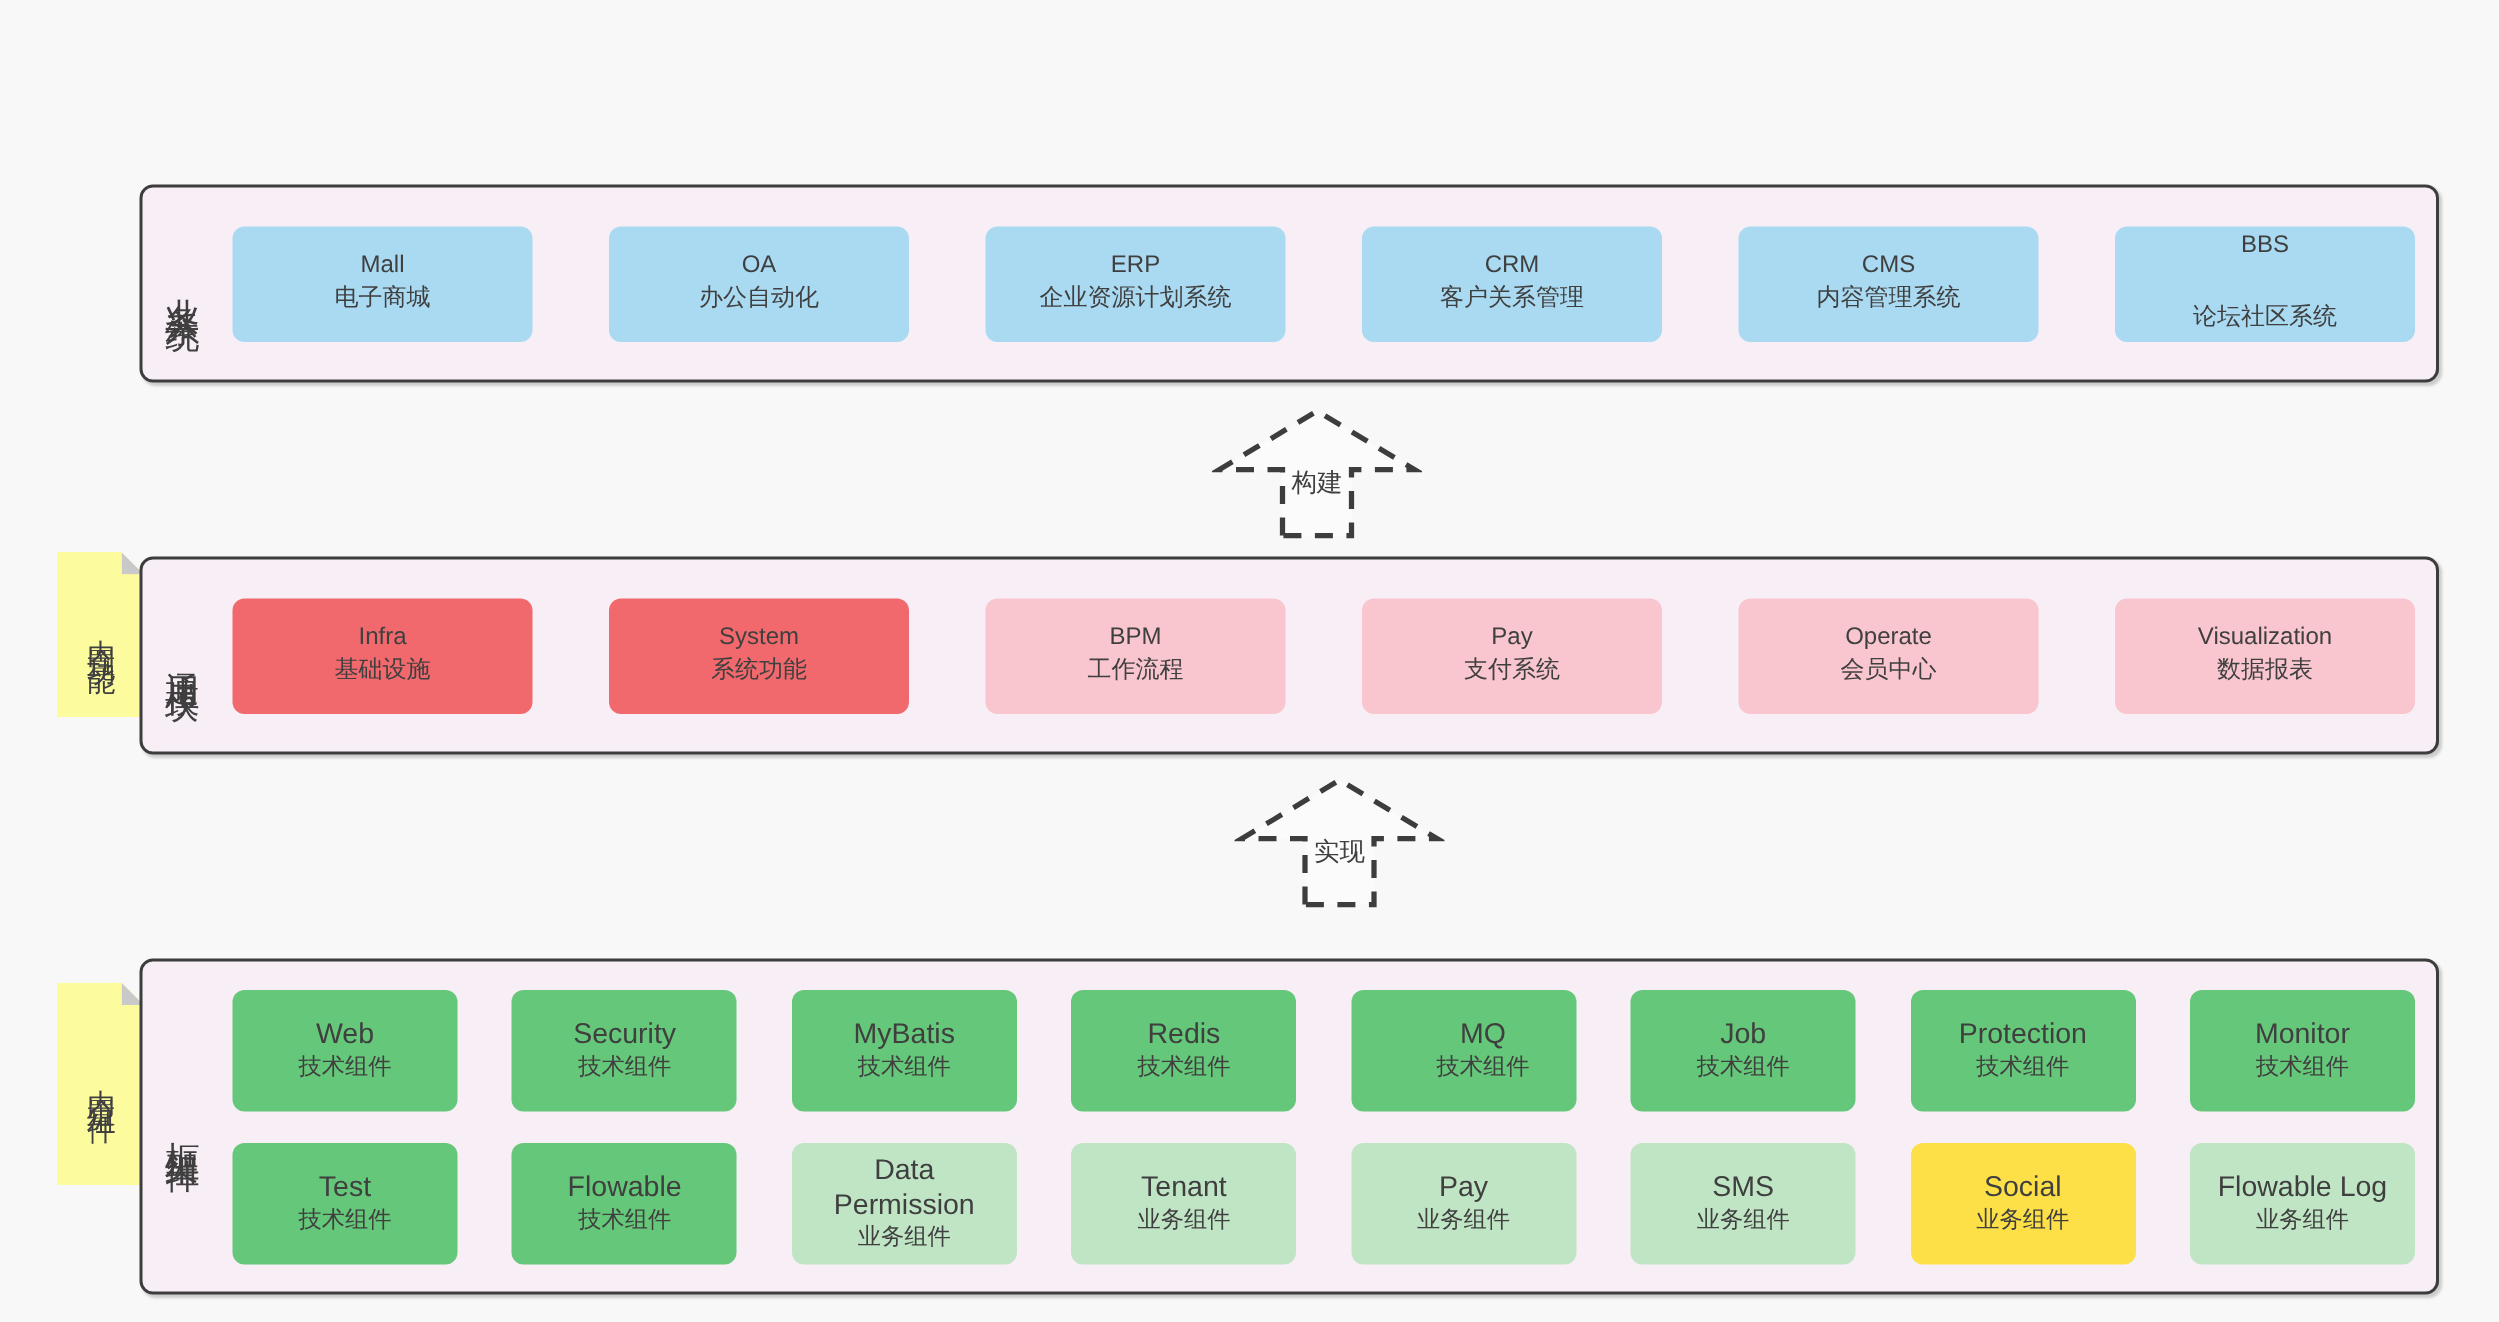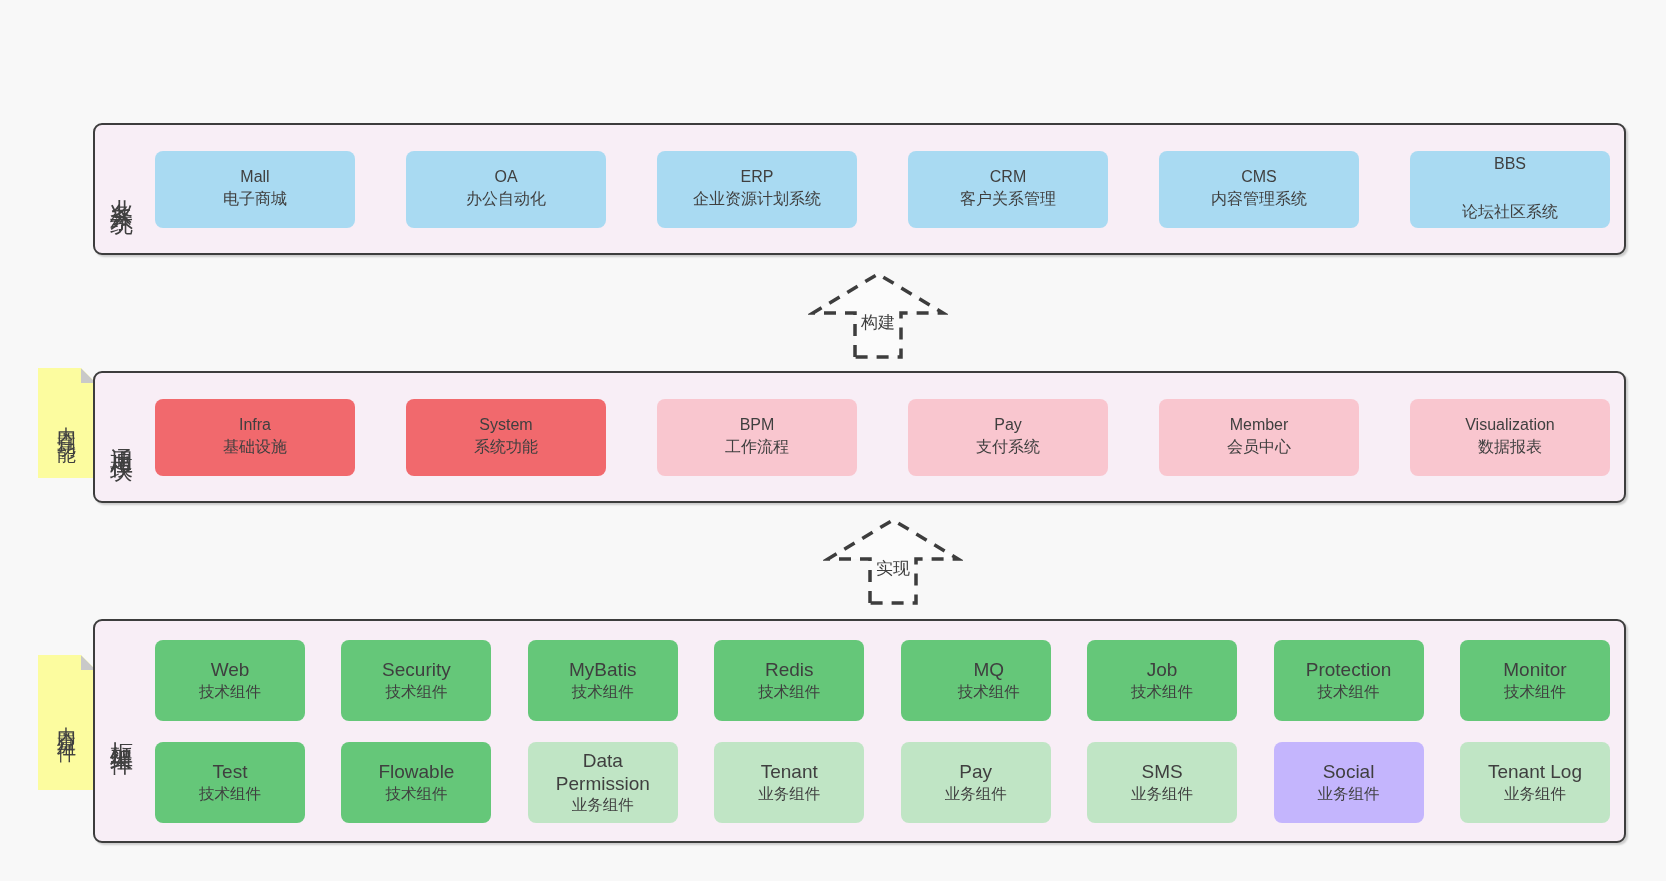--- a/index.html
+++ b/index.html
@@ -11,21 +11,21 @@
   *{box-sizing:border-box;}
   html,body{margin:0;padding:0;}
   body{font-family:"Liberation Sans","DejaVu Sans",sans-serif;background:var(--page-bg);}
   .canvas{position:relative;width:1666px;height:881px;background:var(--page-bg);overflow:hidden;}
 
   .layer{position:absolute;left:93px;width:1533px;background:var(--layer-bg);
          border:2px solid var(--border);border-radius:9px;z-index:1;
          box-shadow:2px 2px 2px rgba(0,0,0,0.18);}
   #layer-0{top:123px;height:132px;}
   #layer-1{top:371px;height:132px;}
-  #layer-2{top:619px;height:224px;}
+  #layer-2{top:639px;height:224px;}
 
   .layer-label{position:absolute;left:15px;top:50%;transform:translateY(-50%);
                writing-mode:vertical-rl;text-orientation:upright;
                font-size:23px;letter-spacing:4px;color:var(--text);line-height:1;}
 
   .boxes{position:absolute;left:60px;right:14px;top:0;bottom:0;
          display:flex;align-items:center;justify-content:space-between;}
   .boxes-rows{position:absolute;left:60px;right:14px;top:19px;bottom:18px;
               display:flex;flex-direction:column;justify-content:space-between;}
   .boxes-rows .boxes{position:static;width:100%;}
@@ -120,21 +120,21 @@
         </div>
         <div class="box" style="background: rgb(249, 198, 207); text-align: right;">
           <div class="box-name">BPM</div>
           <div class="box-desc">工作流程</div>
         </div>
         <div class="box" style="background: rgb(249, 198, 207);">
           <div class="box-name">Pay</div>
           <div class="box-desc">支付系统</div>
         </div>
         <div class="box" style="background: rgb(249, 198, 207);">
-          <div class="box-name">Member</div>
+          <div class="box-name">Operate</div>
           <div class="box-desc">会员中心</div>
         </div>
         <div class="box" style="background: rgb(249, 198, 207);">
           <div class="box-name">Visualization</div>
           <div class="box-desc">数据报表</div>
         </div>
       </div>
   </section>
 
   <div class="arrow" id="arrow-1">
@@ -199,25 +199,25 @@
             <div class="box-desc">业务组件</div>
           </div>
           <div class="box" style="background: rgb(192, 229, 197);">
             <div class="box-name">Pay</div>
             <div class="box-desc">业务组件</div>
           </div>
           <div class="box" style="background: rgb(192, 229, 197);">
             <div class="box-name">SMS</div>
             <div class="box-desc">业务组件</div>
           </div>
-          <div class="box" style="background: #c4b5fd;">
+          <div class="box" style="background: #fde047;">
             <div class="box-name">Social</div>
             <div class="box-desc">业务组件</div>
           </div>
           <div class="box" style="background: rgb(192, 229, 197);">
-            <div class="box-name">Tenant Log</div>
+            <div class="box-name">Flowable Log</div>
             <div class="box-desc">业务组件</div>
           </div>
         </div>
     </div>
   </section>
 
 </div>
 
 </body></html>

